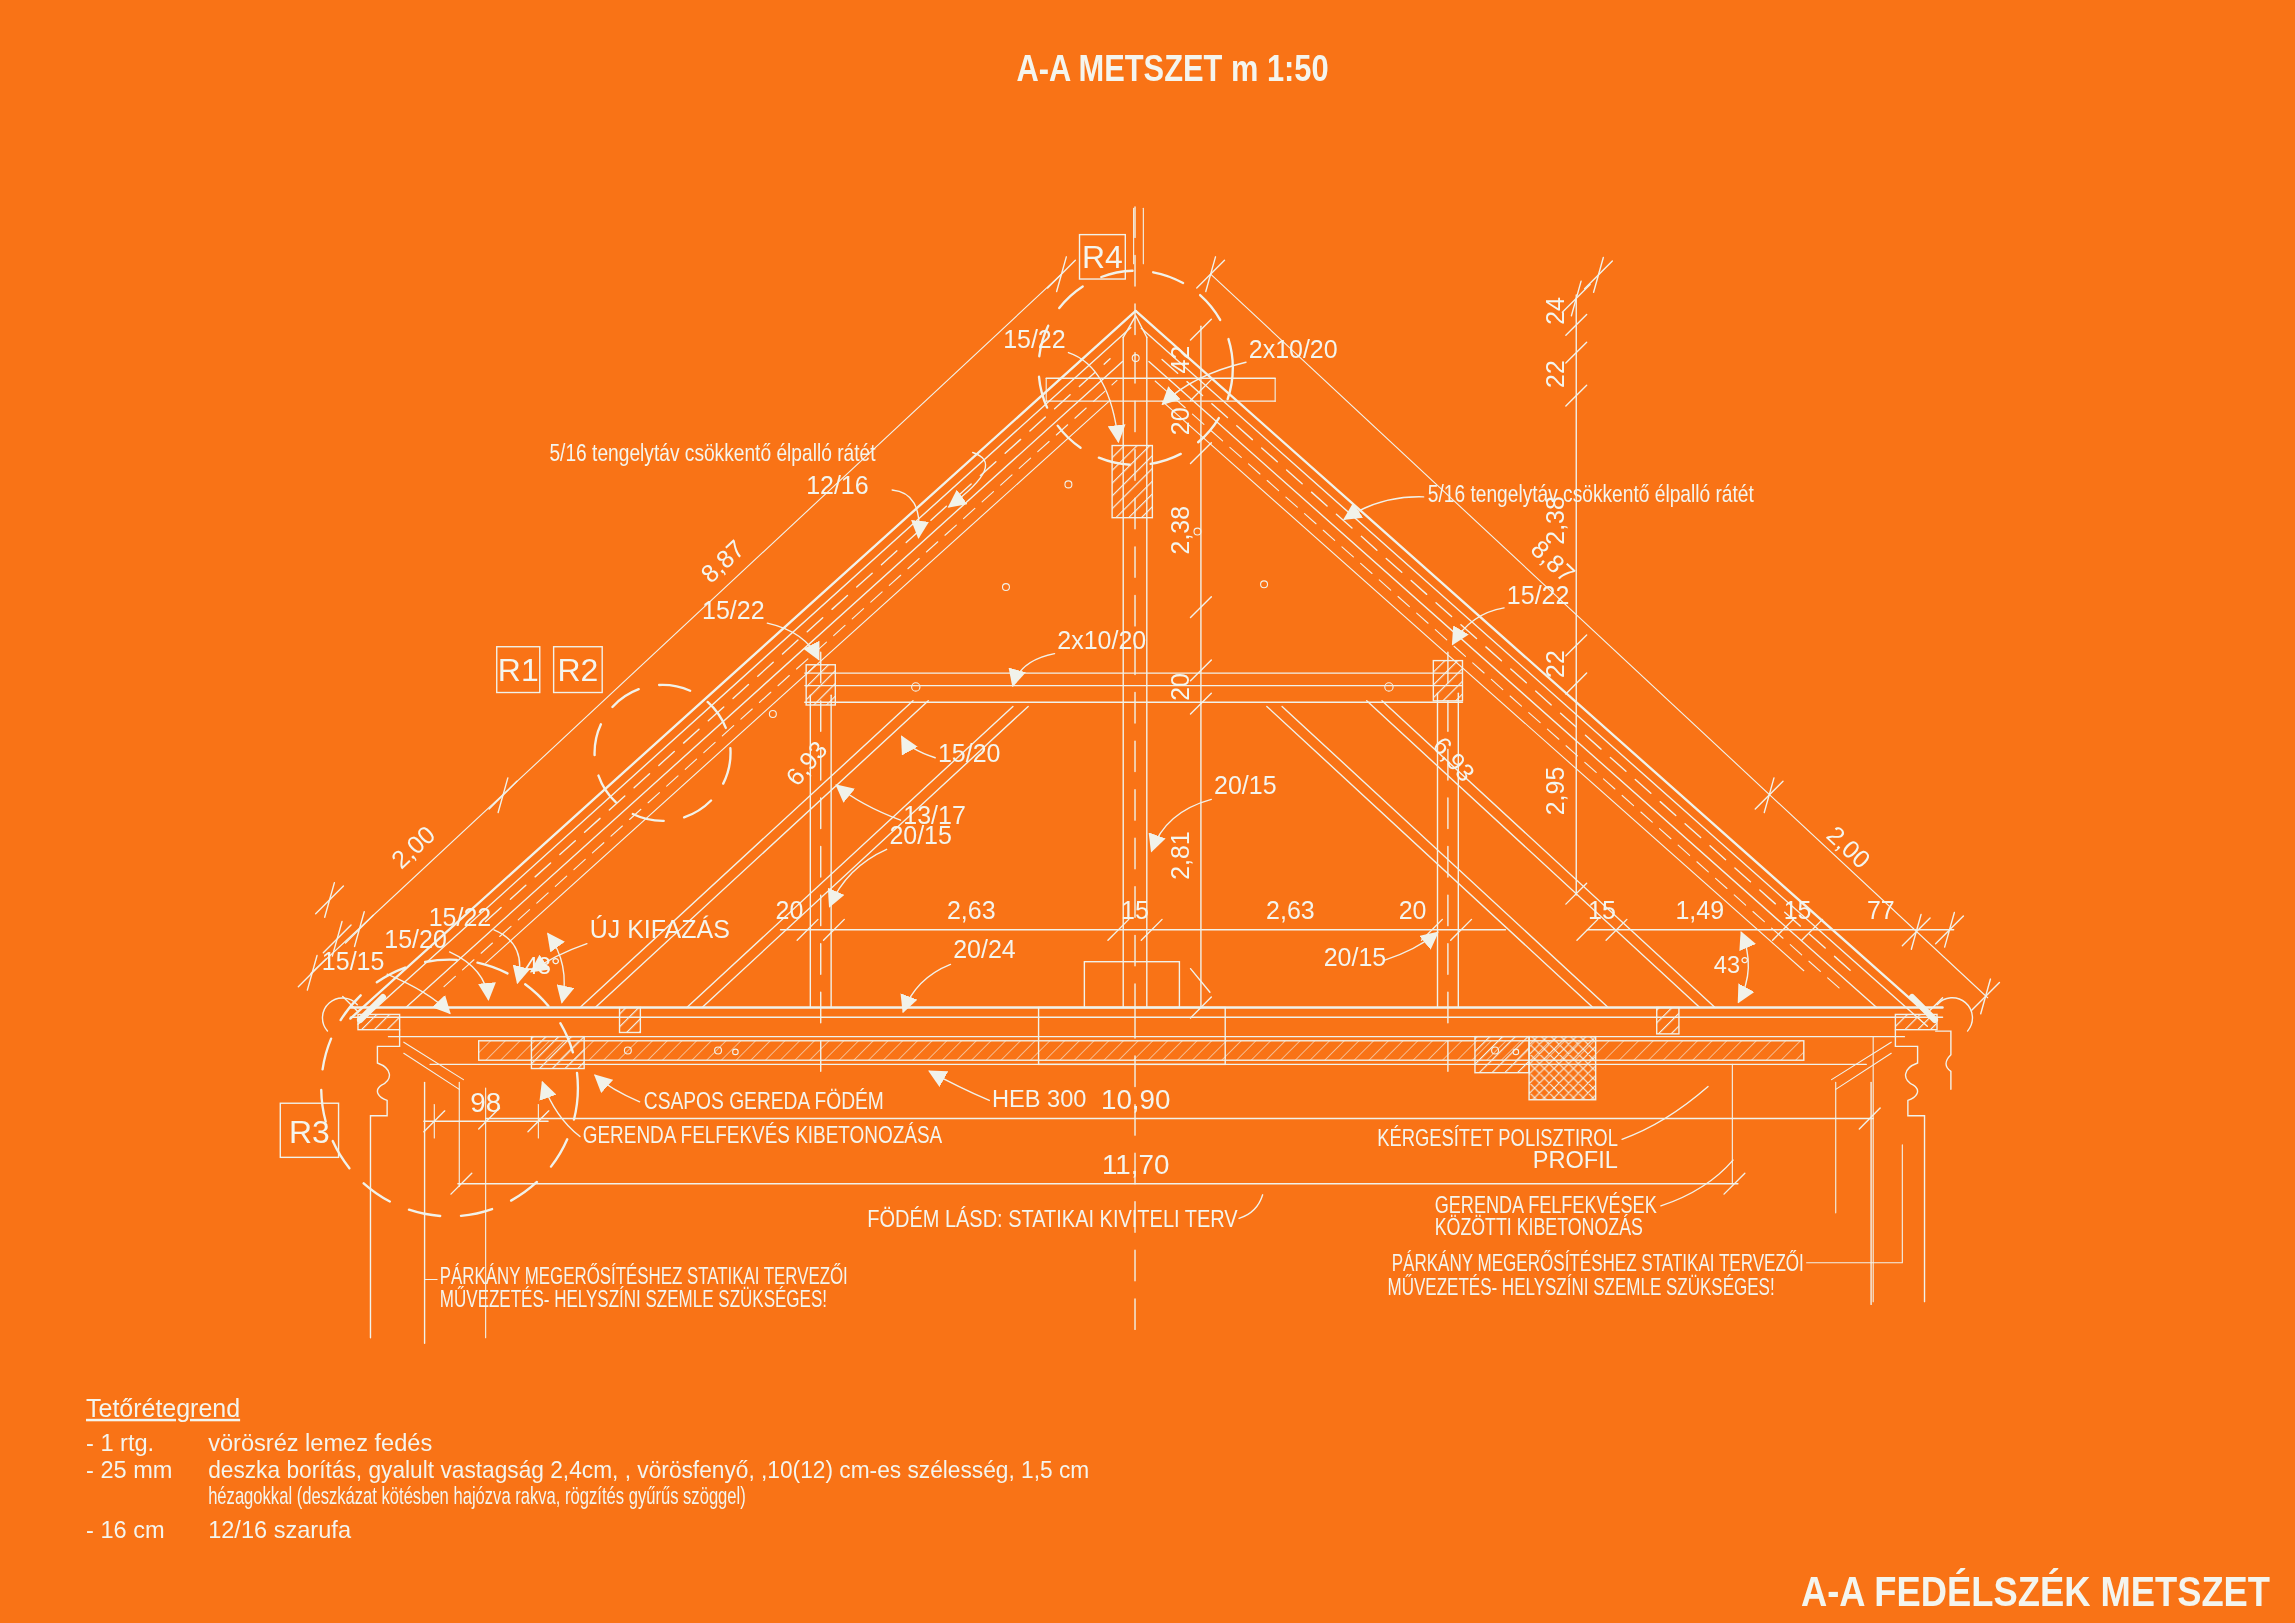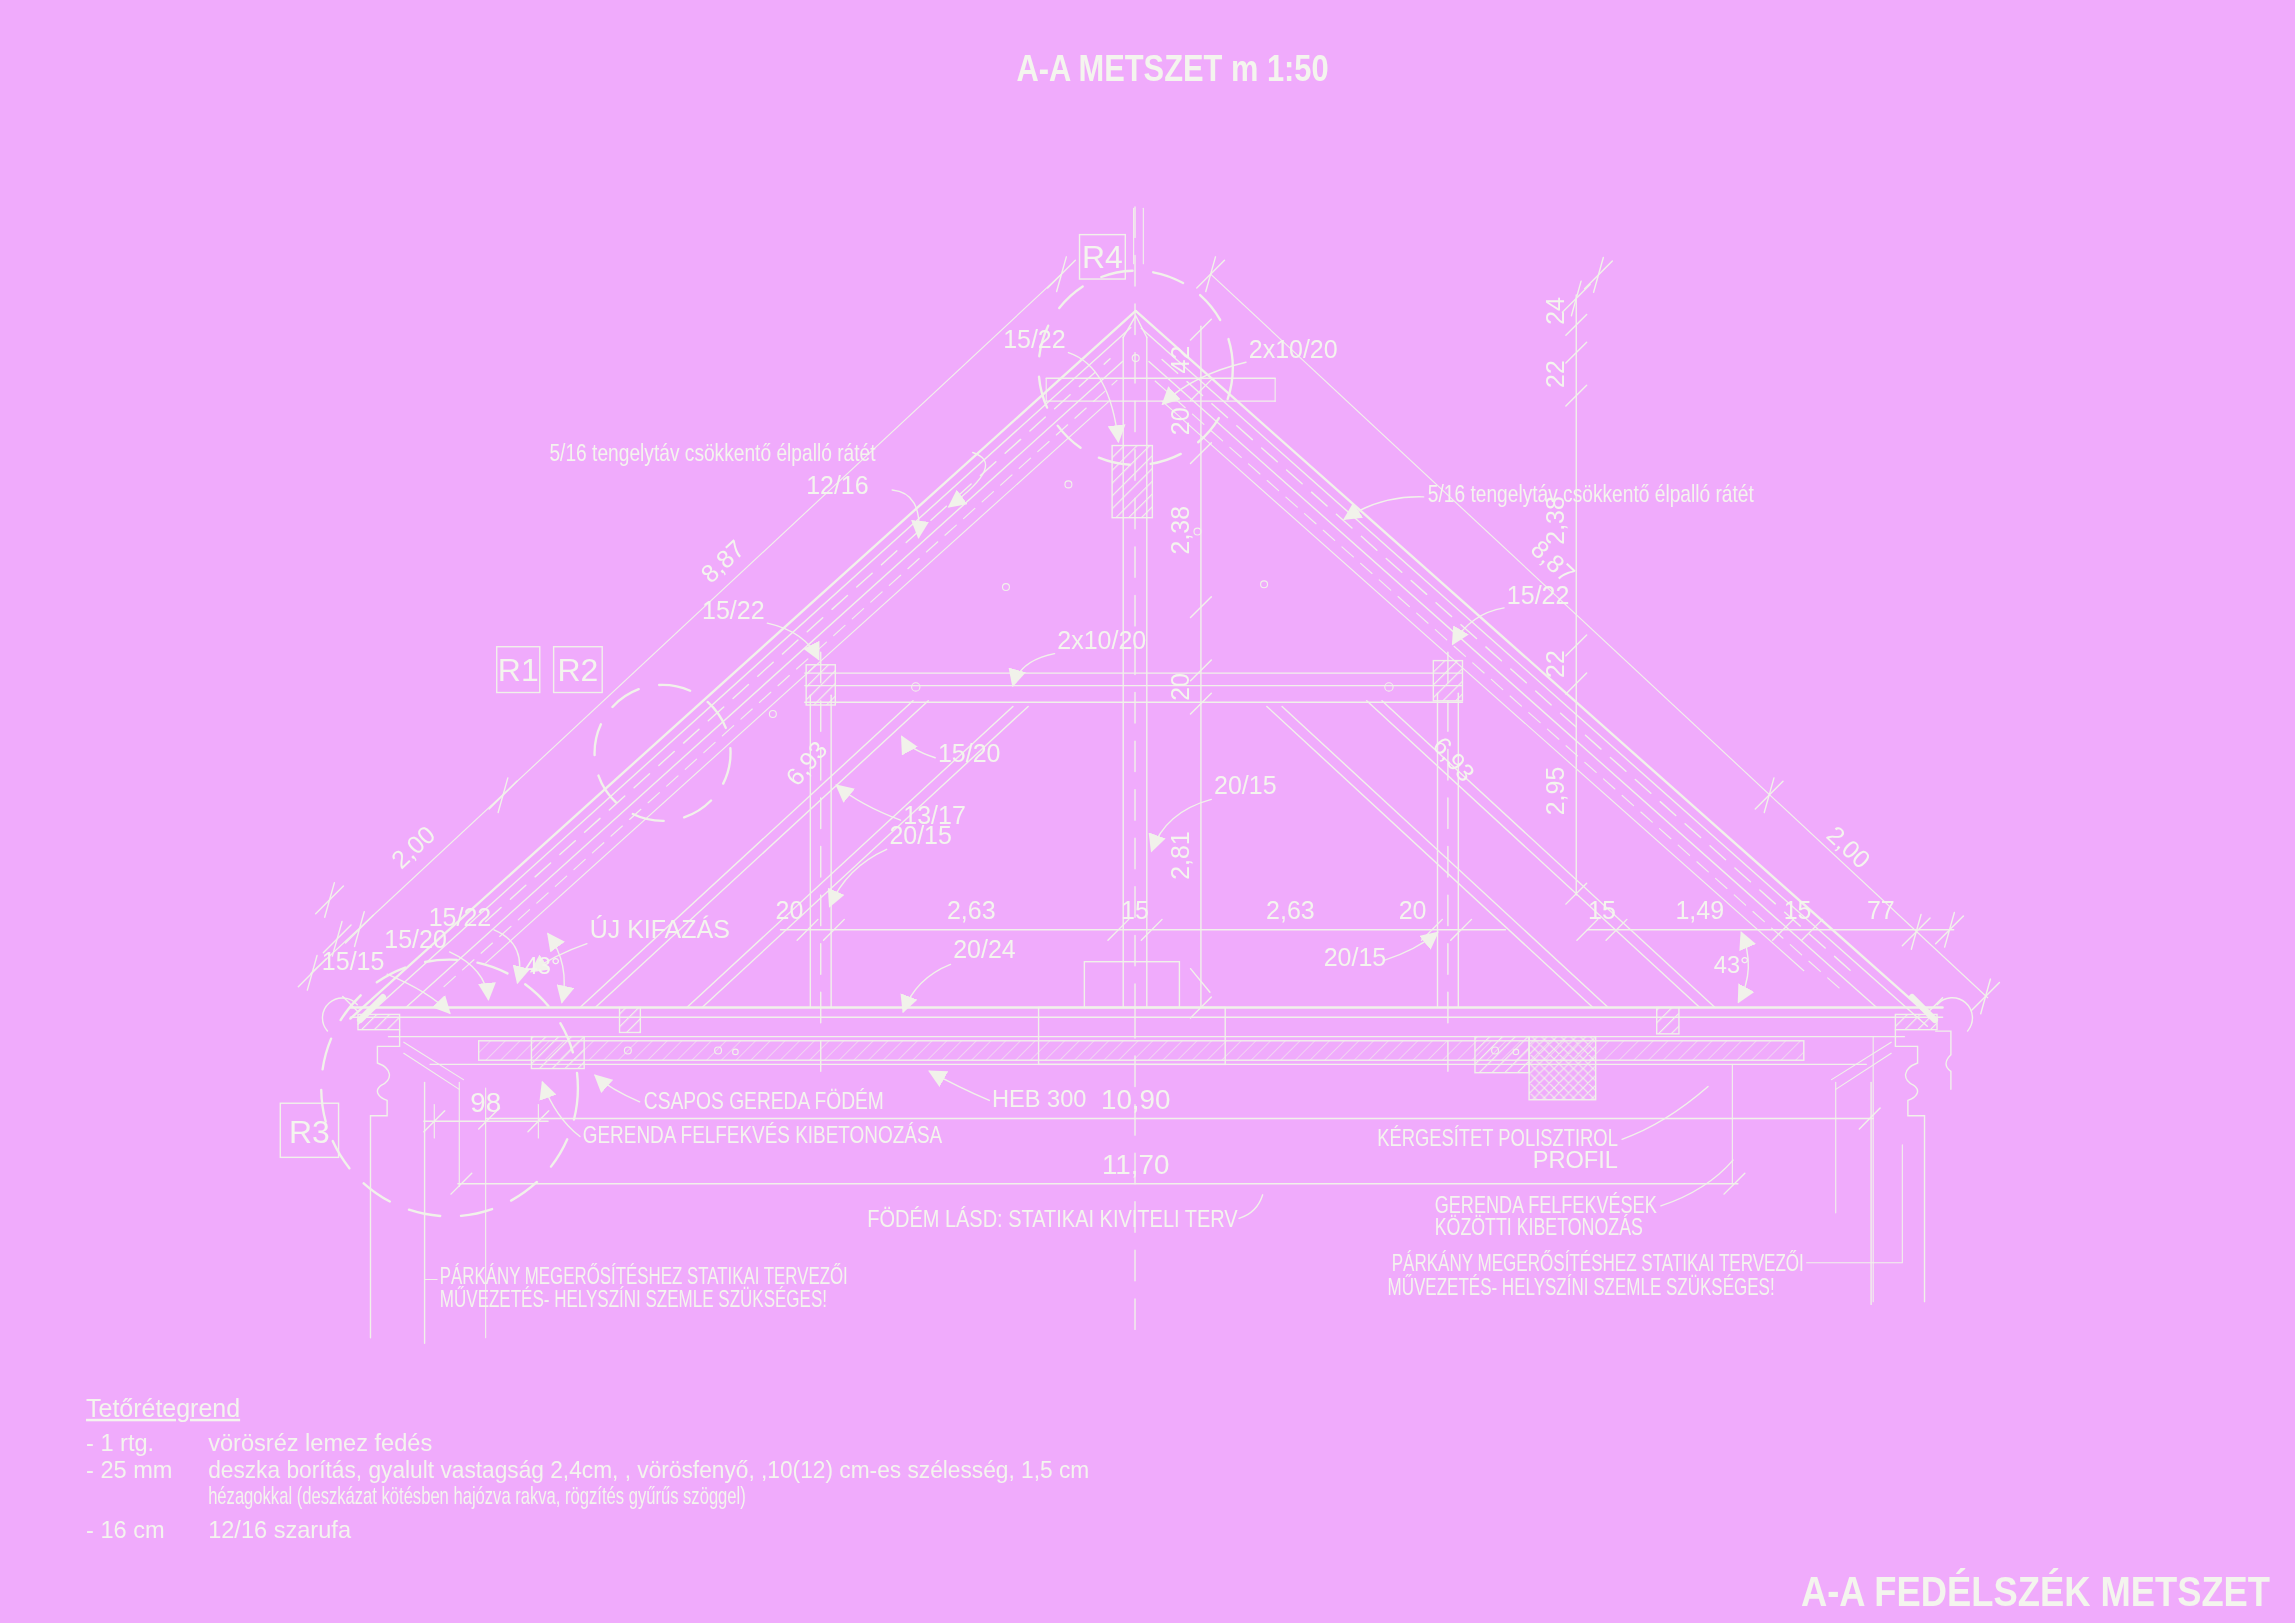--- a/index.html
+++ b/index.html
@@ -1,16 +1,16 @@
 <!DOCTYPE html>
 <html style="font-size:11px"><head>
 <meta charset="utf-8">
 <style>
   html,body{margin:0;padding:0;background:#8c928a;}
-  #stage{position:relative;width:2295px;height:1623px;background:#f0abfc;overflow:hidden;}
+  #stage{position:relative;width:2295px;height:1623px;background:#f97316;overflow:hidden;}
   svg{display:block;}
   svg *{stroke:#f1f2ea;stroke-width:2.5;fill:none;stroke-linecap:round;}
   svg text{stroke:none !important;fill:#f4f5ee;font-family:"Liberation Sans",sans-serif;}
   .thin{stroke-width:1.6}
   .w2{stroke-width:2}
   .w3{stroke-width:3.4}
   .w8{stroke-width:9}
   .dash{stroke-dasharray:30 18}
   .dash2{stroke-dasharray:22 14}
   .cline{stroke-dasharray:44 26;stroke-width:2}

